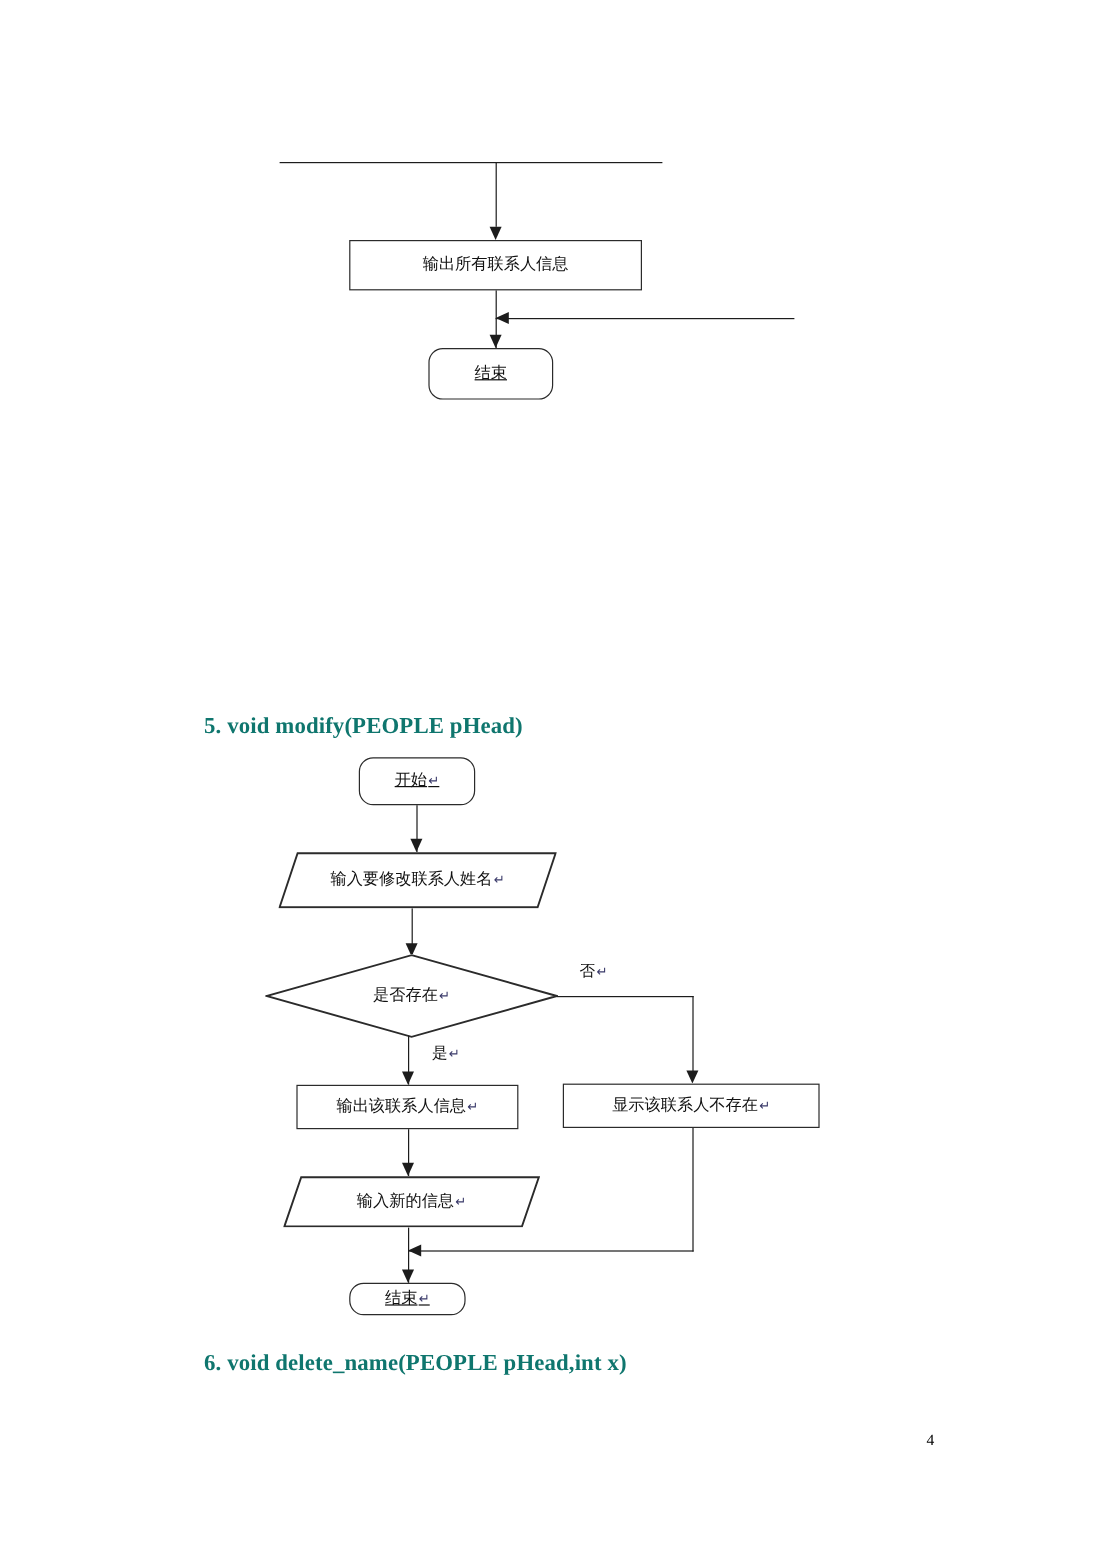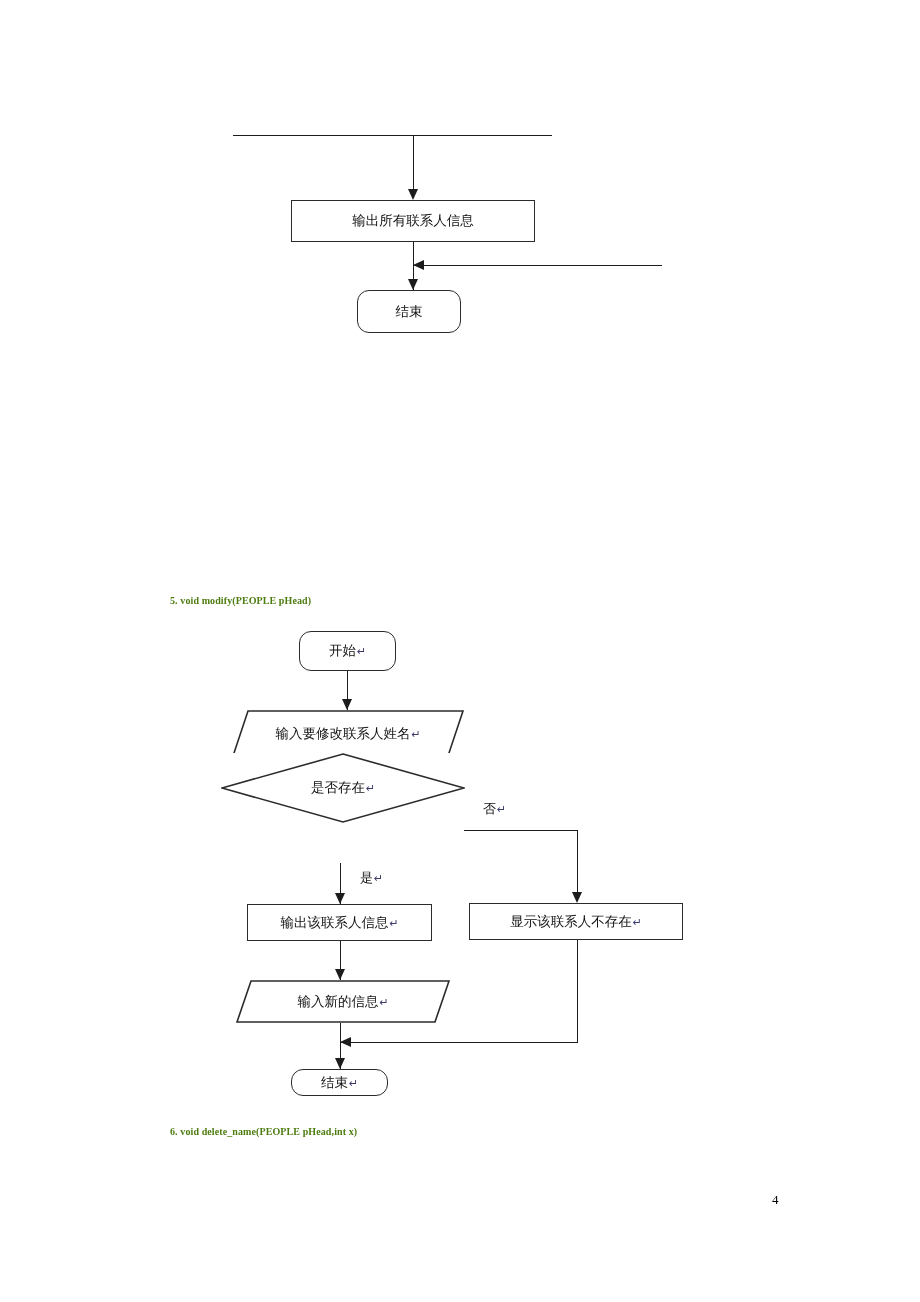--- a/index.html
+++ b/index.html
@@ -18,24 +18,24 @@
     height: 1302px;
     background: #ffffff;
     overflow: hidden;
   }
 
   
   .section-heading {
     position: absolute;
     font-family: "Liberation Serif", "DejaVu Serif", serif;
     font-weight: bold;
-    font-size: 10px;
+    font-size: 19px;
     letter-spacing: 0.1px;
     white-space: nowrap;
-    color: #4d7c0f;
+    color: #0f766e;
   }
 
   
   .page-number {
     position: absolute;
     font-family: "Liberation Serif", "DejaVu Serif", serif;
     font-size: 13px;
     color: #000;
   }
 
@@ -52,20 +52,21 @@
     color: #111;
     background: #ffffff;
     white-space: nowrap;
   }
   .node-rect {
     border: 1.4px solid #2b2b2b;
   }
   .node-terminal {
     border: 1.4px solid #2b2b2b;
     border-radius: 12px;
+    text-decoration: underline;
   }
   .node-parallelogram {
     border: 0;
   }
   .node-parallelogram .para-shape {
     position: absolute;
     inset: 0;
   }
   .node-diamond {
     border: 0;
@@ -167,21 +168,21 @@
         <polygon points="16,1 231,1 216,46 1,46" fill="#ffffff" stroke="#2b2b2b" stroke-width="1.6"></polygon>
       </svg>
       <span class="node-label">
         <span>输入要修改联系人姓名</span><span class="pilcrow">↵</span>
       </span>
     </div>
 
     <div class="line-v" style="left:343px; top:757px; height:39px;"></div>
     <div class="arrow-down" style="left:338px; top:786px;"></div>
 
-    <div class="node node-diamond" style="left:221px; top:753px; width:244px; height:70px;text-align:right;">
+    <div class="node node-diamond" style="left:221px; top:795px; width:244px; height:70px;text-align:right;">
       <svg class="dia-shape" viewBox="0 0 244 70" preserveAspectRatio="none">
         <polygon points="122,1 243,35 122,69 1,35" fill="#ffffff" stroke="#2b2b2b" stroke-width="1.6"></polygon>
       </svg>
       <span class="node-label">
         <span>是否存在</span><span class="pilcrow">↵</span>
       </span>
     </div>
 
     <div class="edge-label" style="left:483px; top:800px;">
       <span>否</span><span class="pilcrow">↵</span>

